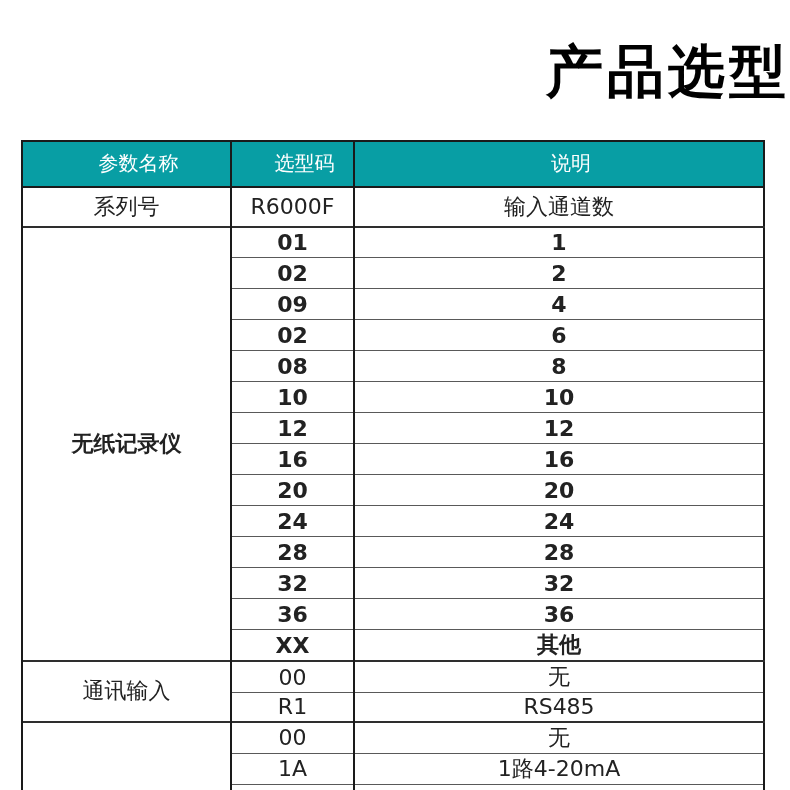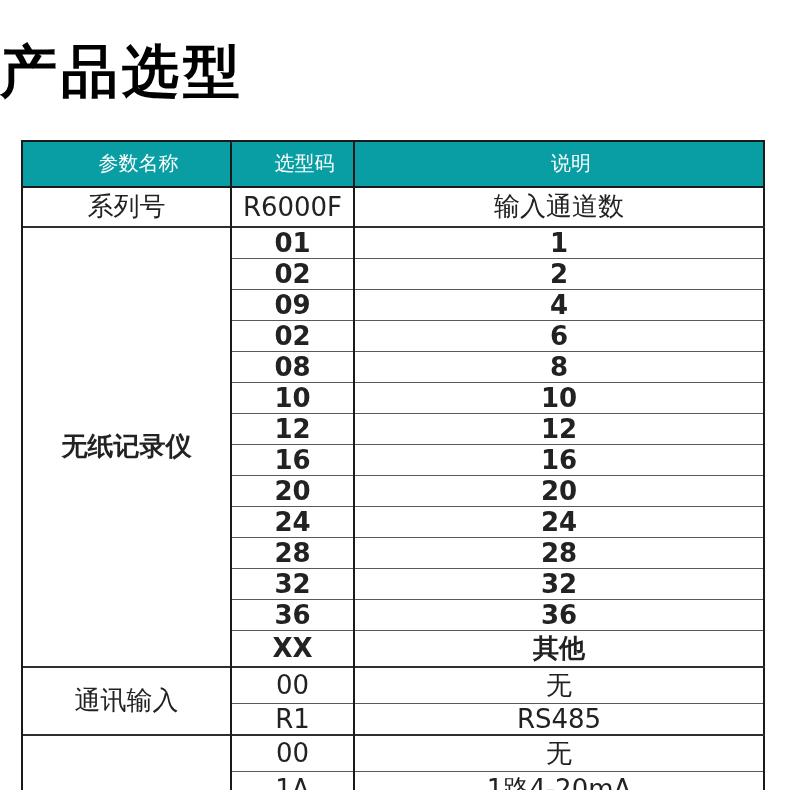--- a/index.html
+++ b/index.html
@@ -12,21 +12,21 @@
   }
   .page {
     width: 790px;
     height: 790px;
     overflow: hidden;
     background: #ffffff;
     position: relative;
   }
   .page-title {
     margin-top: 40px;
-    text-align: left;
+    text-align: right;
     font-size: 57px;
     font-weight: 900;
     letter-spacing: 4px;
     color: #000000;
     line-height: 1.1;
   }
   table.selection-table {
     margin-left: 21px;
     margin-top: 37px;
     width: 742px;
@@ -45,21 +45,21 @@
     font-weight: 500;
     text-align: center;
     vertical-align: middle;
     border-left: 2px solid #1a1a1a;
     border-bottom: 2px solid #1a1a1a;
     padding-left: 24px;
   }
   td {
     text-align: center;
     vertical-align: middle;
-    font-size: 26px;
+    font-size: 22px;
     color: #222222;
     border-left: 2px solid #1a1a1a;
     border-top: 1px solid #595959;
     padding: 0;
     overflow: hidden;
     white-space: nowrap;
   }
   tr.sec0 td { height: 40px; }
   tr.sec1 td { height: 31px; font-weight: bold; }
   tr.sec2 td { height: 29px; }

